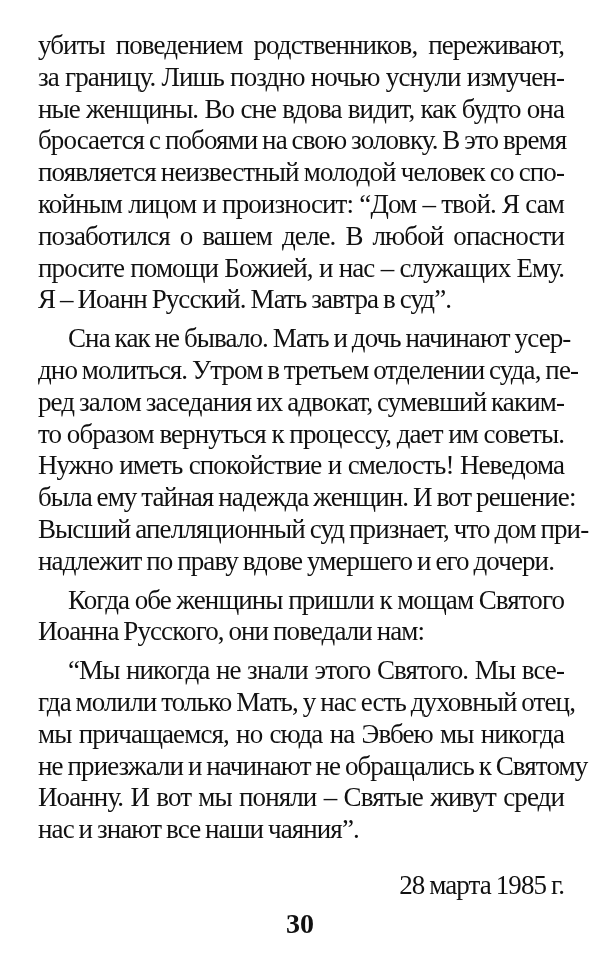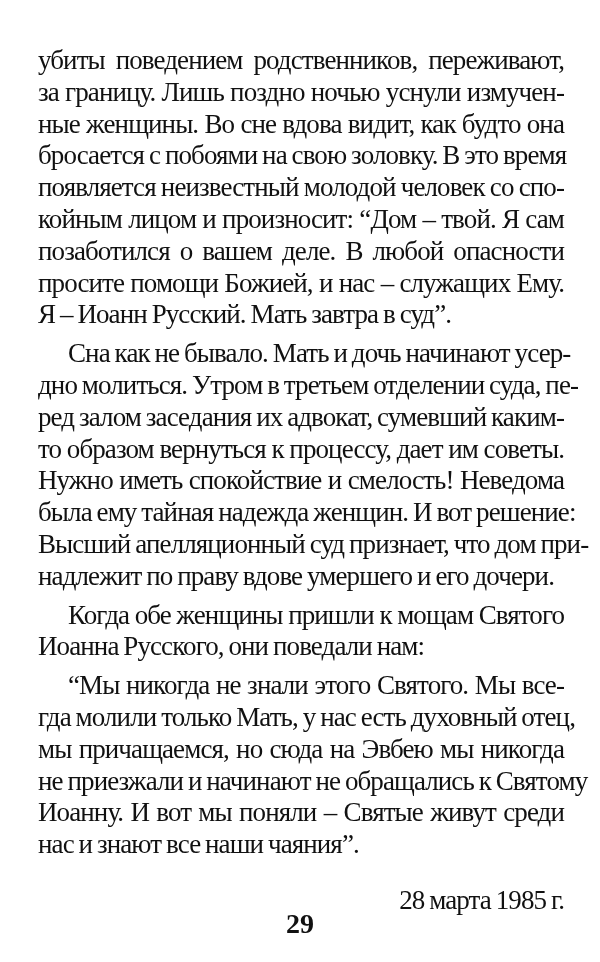--- a/index.html
+++ b/index.html
@@ -1,20 +1,20 @@
 <!DOCTYPE html>
 <html><head>
 <meta charset="utf-8">
 <style>
   html, body { margin: 0; padding: 0; background: #ffffff; }
   body { width: 600px; height: 962px; position: relative; overflow: hidden; }
   .page {
     position: absolute;
     left: 38px;
-    top: 45px;
+    top: 30px;
     width: 526px;
     font-family: "Liberation Serif", "DejaVu Serif", serif;
     font-size: 27px;
     color: #111111;
   }
   .line {
     height: 31.8px;
     line-height: 31.8px;
     white-space: nowrap;
     letter-spacing: -0.9px;
@@ -70,13 +70,13 @@
     <span class="line indent">“Мы никогда не знали этого Святого. Мы все-</span>
     <span class="line">гда молили только Мать, у нас есть духовный отец,</span>
     <span class="line">мы причащаемся, но сюда на Эвбею мы никогда</span>
     <span class="line">не приезжали и начинают не обращались к Святому</span>
     <span class="line">Иоанну. И вот мы поняли – Святые живут среди</span>
     <span class="line last">нас и знают все наши чаяния”.</span>
   </div>
   <span class="line right">28 марта 1985 г.</span>
 </div>
 
-<div class="page-number">29</div>
+<div class="page-number">30</div>
 
 </body></html>

